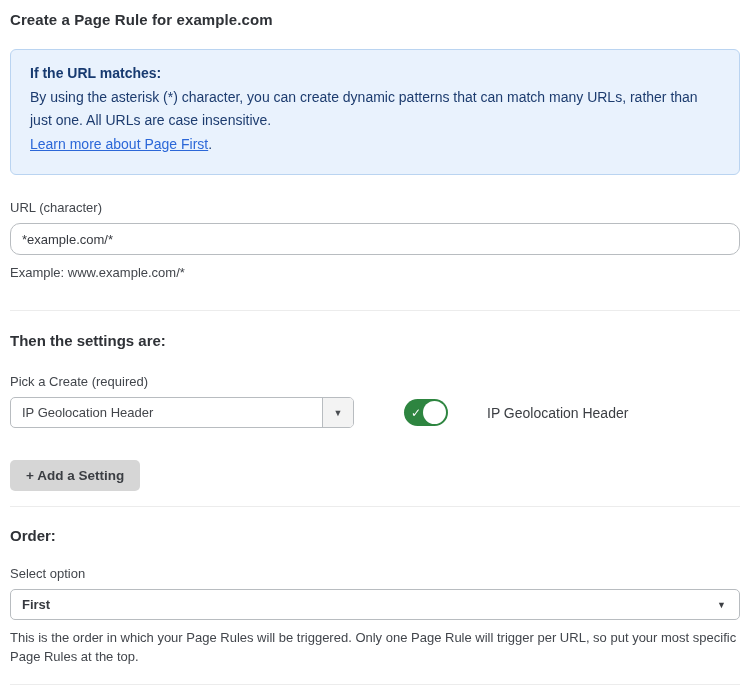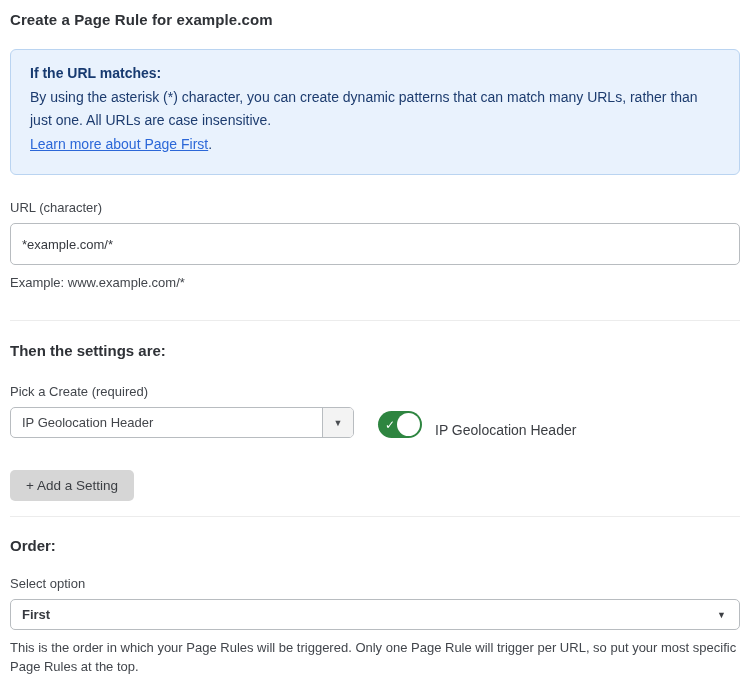--- a/index.html
+++ b/index.html
@@ -33,42 +33,42 @@
   .info-box a.info-link {
     color: #2b67d8;
     text-decoration: underline;
     cursor: pointer;
   }
 
   .field-label { font-size: 13px; color: #42464c; margin-bottom: 8px; }
 
   .text-input {
     width: 100%;
-    height: 42px;
+    height: 32px;
     border: 1px solid #b8bcc0;
-    border-radius: 5px;
+    border-radius: 10px;
     padding: 0 11px;
     font-size: 13px;
     color: #36393f;
     font-family: inherit;
     background: #ffffff;
     outline: none;
   }
 
   .helper-text { font-size: 13px; color: #42464c; margin-top: 8px; line-height: 19px; }
 
   .divider { border: none; border-top: 1px solid #ececec; height: 0; }
   .divider.d1 { margin: 28px 0 21px 0; }
   .divider.d2 { margin: 15px 0 20px 0; }
   .divider.d3 { margin: 18px 0 16px 0; }
 
   .section-heading { font-size: 15px; font-weight: bold; color: #2f3237; margin-bottom: 25px; }
   .section-heading.order { margin-bottom: 22px; }
 
-  .setting-row { display: flex; align-items: flex-end; }
+  .setting-row { display: flex; align-items: center; gap: 26px; }
 
   .setting-select {
     display: flex;
     width: 344px;
     height: 31px;
     border: 1px solid #b8bcc0;
     border-radius: 5px;
     overflow: hidden;
     background: #ffffff;
     cursor: pointer;
@@ -130,21 +130,21 @@
     height: 31px;
     border: none;
     border-radius: 5px;
     font-size: 13.5px;
     font-family: inherit;
     cursor: pointer;
     padding: 0 18px;
   }
   .btn.gray { background: #d6d6d6; color: #3b3e43; }
 
-  .add-setting-btn { margin-top: 32px; padding: 0 16px; }
+  .add-setting-btn { margin-top: 32px; padding: 0 16px; font-weight: bold; }
 
   .order-select {
     position: relative;
     width: 100%;
     height: 31px;
     border: 1px solid #b8bcc0;
     border-radius: 5px;
     background: #ffffff;
     display: flex;
     align-items: center;

